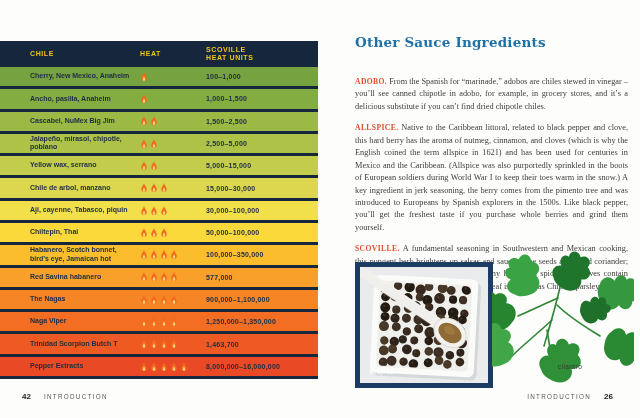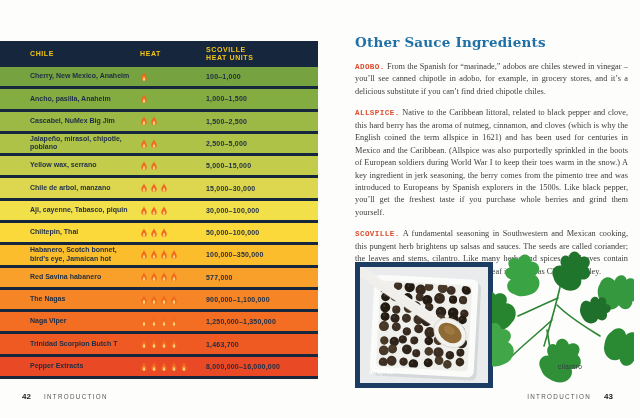--- a/index.html
+++ b/index.html
@@ -27,24 +27,24 @@
   .page-footer { position:absolute; top:392px; font-size:6.3px; color:#58595b; letter-spacing:1.3px; }
   .pf-left { left:22px; }
   .pf-right { left:35px; width:258px; text-align:right; }
   .pnum { font-size:8px; font-weight:bold; color:#1a1a1a; letter-spacing:0; }
   .pf-left .pnum { margin-right:13px; }
   .pf-right .pnum { margin-left:13px; }
 
   
   .rp-content { position:absolute; left:35px; top:34px; width:273px; }
   .rp-title { font-family:"DejaVu Serif", serif; font-weight:bold; font-size:13.5px;
-    color:#1f70a6; letter-spacing:.2px; margin-bottom:11px; }
+    color:#1f70a6; letter-spacing:.2px; margin-bottom:26px; }
   .para { font-family:"Liberation Serif", serif; font-size:8.3px; line-height:1.5;
     color:#3d3d3d; text-align:justify; margin-bottom:9px; }
-  .term { font-family:Liberation Mono, monospace; font-weight:bold; font-size:7.6px;
+  .term { font-family:Liberation Serif, serif; font-weight:bold; font-size:7.6px;
     color:#dd4c2c; letter-spacing:.4px; }
 
   .allspice-figure { position:absolute; left:35px; top:262px; width:138px; height:126px;
     background:#1d3c63; padding:5px; }
   .allspice-photo { position:relative; width:100%; height:100%; background:#e9ebec; overflow:hidden; }
   .photo-label { position:absolute; left:9px; bottom:8px; font-size:6.5px; color:#ffffff; letter-spacing:.4px; }
   .cilantro-figure { position:absolute; left:172px; top:250px; width:142px; height:142px; }
   .cilantro-label { position:absolute; left:238px; top:363px; font-size:6.5px; color:#33393f; letter-spacing:.4px; }
 </style>
 </head>
@@ -502,17 +502,17 @@
           <use href="#cilleaf" transform="translate(16 112) rotate(-45) scale(1.55)" fill="#41a648"></use>
           <use href="#cilleaf" transform="translate(64 132) rotate(5) scale(1.6)" fill="#2f9038"></use>
           <use href="#cilleaf" transform="translate(112 98) rotate(80) scale(1.5)" fill="#2a8a33"></use>
           <use href="#cilleaf" transform="translate(92 70) rotate(40) scale(1.1)" fill="#1e702a"></use>
         </g>
       </svg>
     </div>
     <div class="cilantro-label">cilantro</div>
 
     <div class="page-footer pf-right">
-      <span>INTRODUCTION</span><span class="pnum">43</span>
+      <span>INTRODUCTION</span><span class="pnum">26</span>
     </div>
   </div>
 
 </div>
 
 </body></html>

